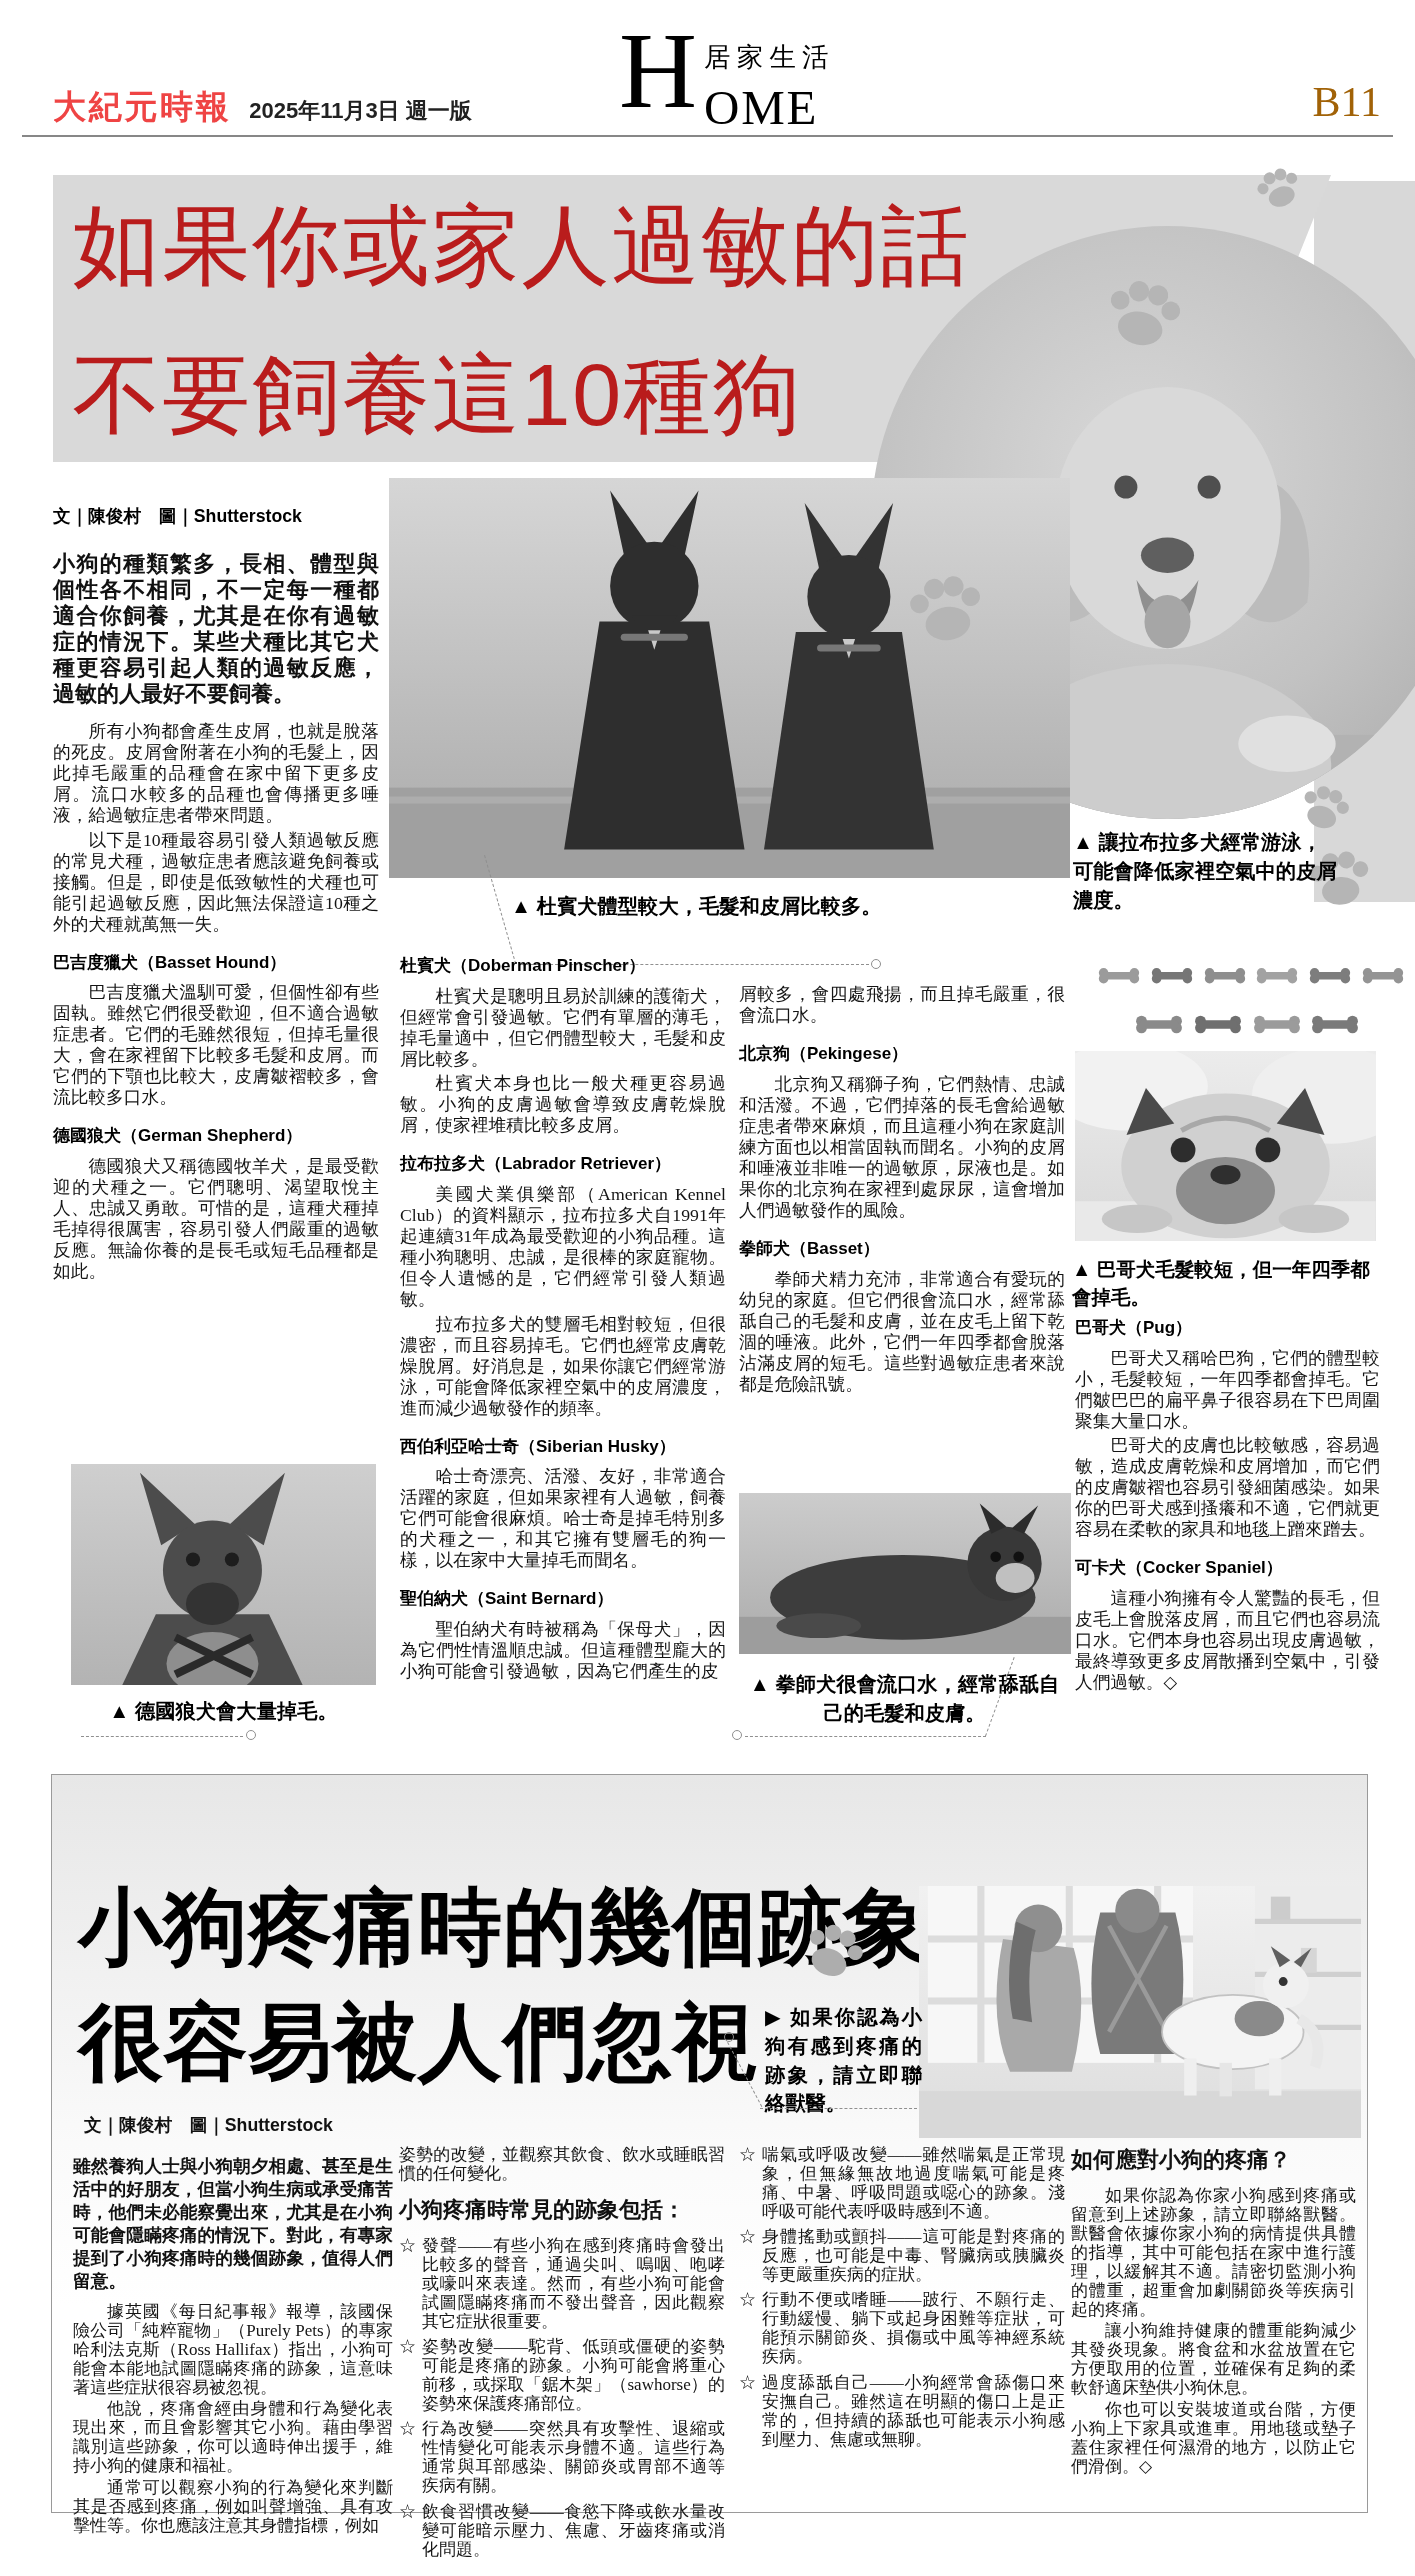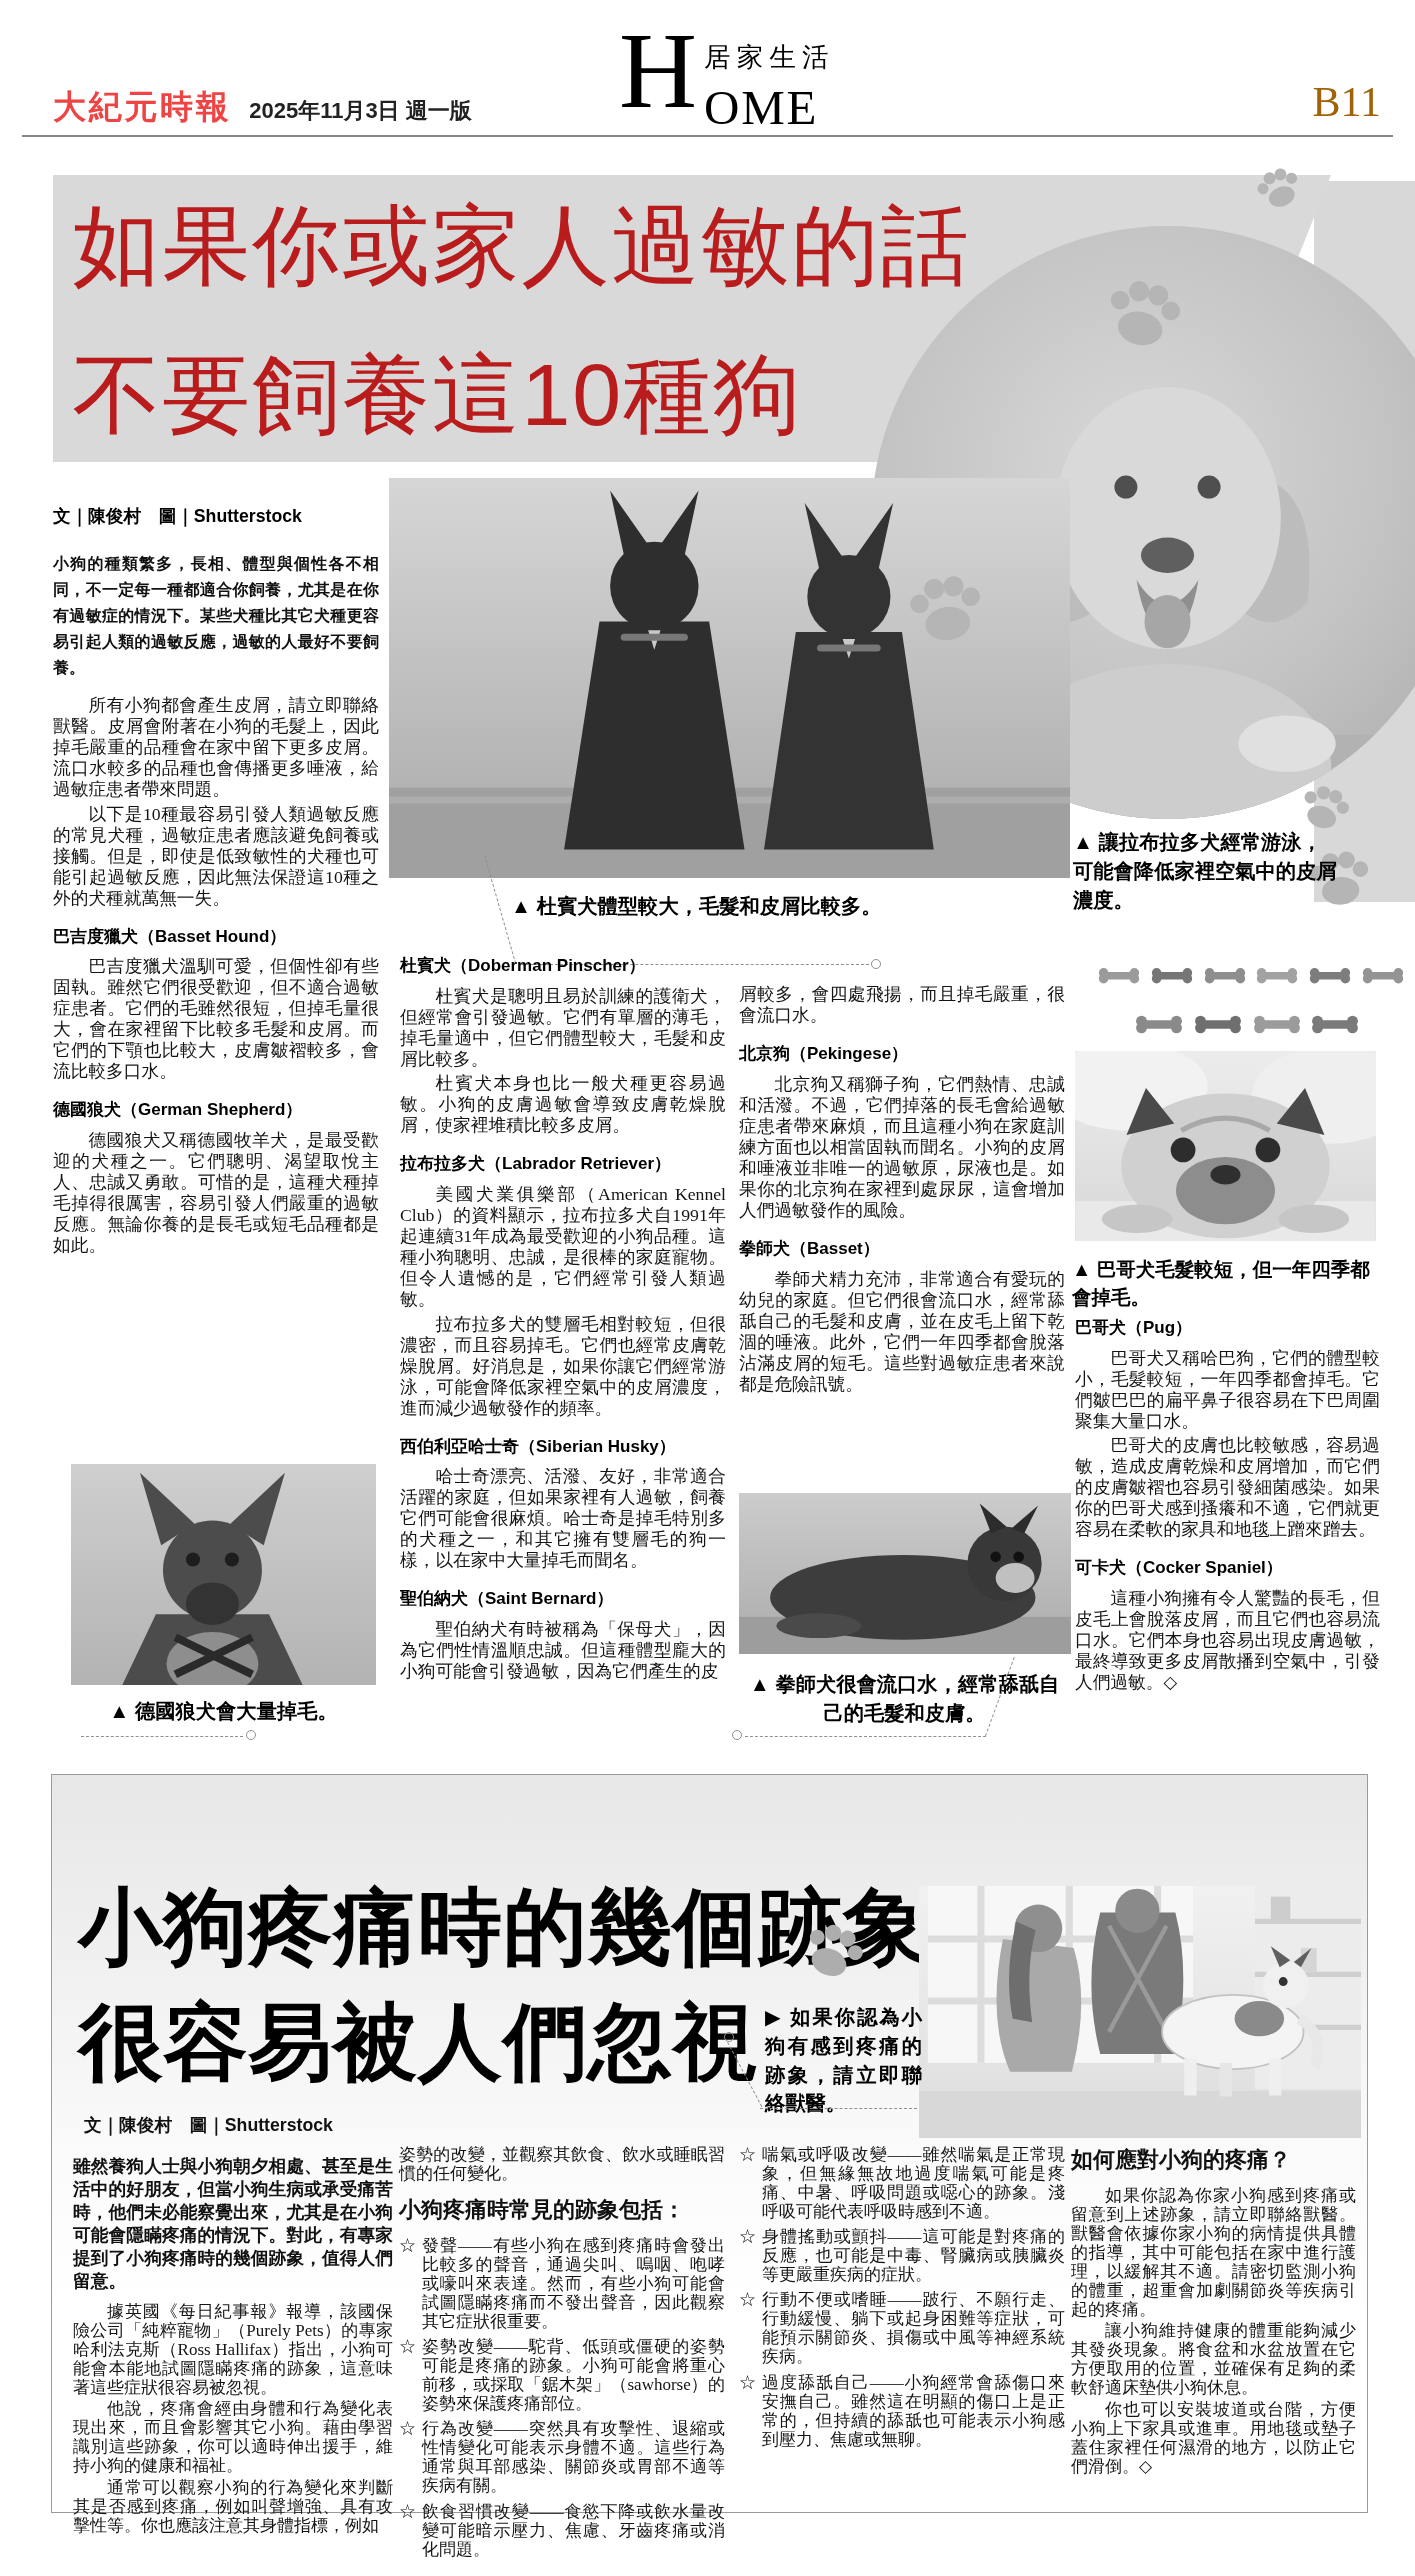--- a/index.html
+++ b/index.html
@@ -55,21 +55,21 @@
   .dash-diag{position:absolute;border-top:1.8px dashed #8f8f8f;transform-origin:left top;z-index:4;}
   .dash-dot{position:absolute;width:8px;height:8px;border:1.8px solid #8f8f8f;border-radius:50%;background:transparent;z-index:4;}
 
   
   .bones-row{position:absolute;display:flex;gap:8.8px;z-index:3;}
   .bone{display:block;}
 
   
   .col{position:absolute;z-index:4;}
   .byline{font-size:17.7px;font-weight:700;color:#000;}
-  .intro{font-size:16px;line-height:26px;font-weight:700;text-align:justify;margin:23px 0 14px;}
+  .intro{font-size:22px;line-height:26px;font-weight:700;text-align:justify;margin:23px 0 14px;}
   .bodyp{font-family:"Liberation Serif","DejaVu Serif",serif;font-size:17.7px;line-height:21px;
     text-align:justify;margin:0 0 3.5px;text-indent:2em;color:#141414;}
   .noind{text-indent:0;}
   .sec-h{font-size:17px;font-weight:700;margin:16px 0 8.8px;color:#000;}
   .first{margin-top:0;}
 
   
   .a2-box{left:51px;top:1774px;width:1315px;height:737px;border:1.8px solid #9a9a9a;
     background:linear-gradient(180deg,#e7e7e7 0%,#efefef 22%,#fafafa 50%,#ffffff 72%);z-index:5;}
   .a2-hl{position:absolute;left:26.5px;font-weight:900;font-size:84px;letter-spacing:0.9px;color:#000;white-space:nowrap;}
@@ -289,21 +289,21 @@
     <path d="M120,90 q50,-28 100,0" stroke="#a8a8a8" stroke-width="6" fill="none"></path>
     <ellipse cx="70" cy="190" rx="40" ry="16" fill="#c6c6c6"></ellipse>
     <ellipse cx="270" cy="190" rx="40" ry="16" fill="#c6c6c6"></ellipse>
   </svg>
 </div>
 <div class="cap" style="left:1072px;top:1256px;width:308px;font-size:19.5px;">▲ 巴哥犬毛髮較短，但一年四季都會掉毛。</div>
 
 <div class="col" style="left:53px;top:504px;width:326px;">
   <div class="byline">文｜陳俊村　圖｜Shutterstock</div>
   <p class="intro">小狗的種類繁多，長相、體型與個性各不相同，不一定每一種都適合你飼養，尤其是在你有過敏症的情況下。某些犬種比其它犬種更容易引起人類的過敏反應，過敏的人最好不要飼養。</p>
-  <p class="bodyp">所有小狗都會產生皮屑，請立即聯絡獸醫。皮屑會附著在小狗的毛髮上，因此掉毛嚴重的品種會在家中留下更多皮屑。流口水較多的品種也會傳播更多唾液，給過敏症患者帶來問題。</p>
+  <p class="bodyp">所有小狗都會產生皮屑，也就是脫落的死皮。皮屑會附著在小狗的毛髮上，因此掉毛嚴重的品種會在家中留下更多皮屑。流口水較多的品種也會傳播更多唾液，給過敏症患者帶來問題。</p>
   <p class="bodyp">以下是10種最容易引發人類過敏反應的常見犬種，過敏症患者應該避免飼養或接觸。但是，即使是低致敏性的犬種也可能引起過敏反應，因此無法保證這10種之外的犬種就萬無一失。</p>
   <h2 class="sec-h">巴吉度獵犬（Basset Hound）</h2>
   <p class="bodyp">巴吉度獵犬溫馴可愛，但個性卻有些固執。雖然它們很受歡迎，但不適合過敏症患者。它們的毛雖然很短，但掉毛量很大，會在家裡留下比較多毛髮和皮屑。而它們的下顎也比較大，皮膚皺褶較多，會流比較多口水。</p>
   <h2 class="sec-h">德國狼犬（German Shepherd）</h2>
   <p class="bodyp">德國狼犬又稱德國牧羊犬，是最受歡迎的犬種之一。它們聰明、渴望取悅主人、忠誠又勇敢。可惜的是，這種犬種掉毛掉得很厲害，容易引發人們嚴重的過敏反應。無論你養的是長毛或短毛品種都是如此。</p>
 </div>
 
 <div class="col" style="left:400px;top:954px;width:326px;">
   <h2 class="sec-h first">杜賓犬（Doberman Pinscher）</h2>
   <p class="bodyp">杜賓犬是聰明且易於訓練的護衛犬，但經常會引發過敏。它們有單層的薄毛，掉毛量適中，但它們體型較大，毛髮和皮屑比較多。</p>

